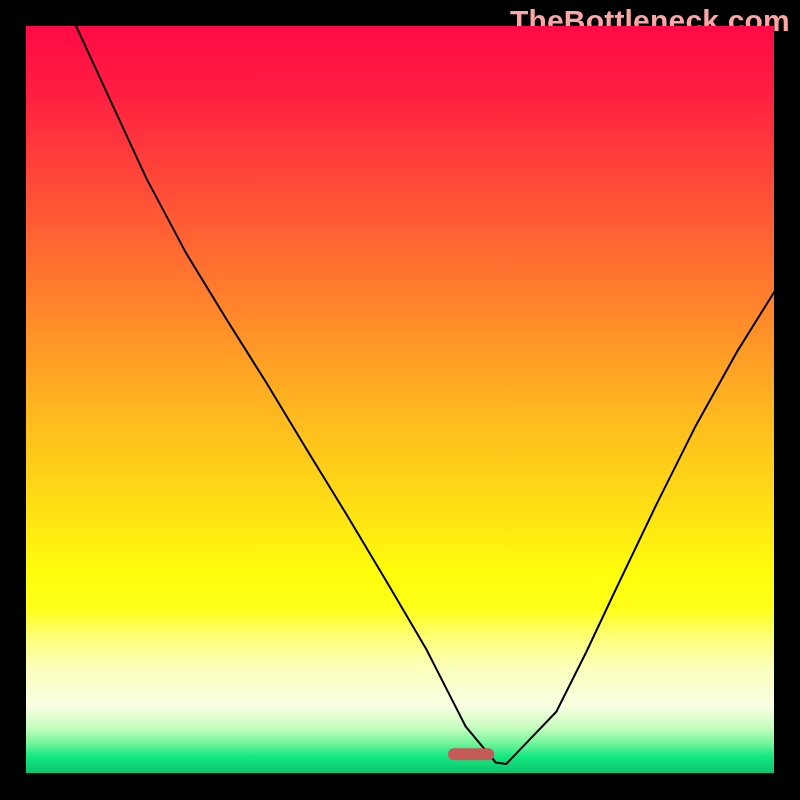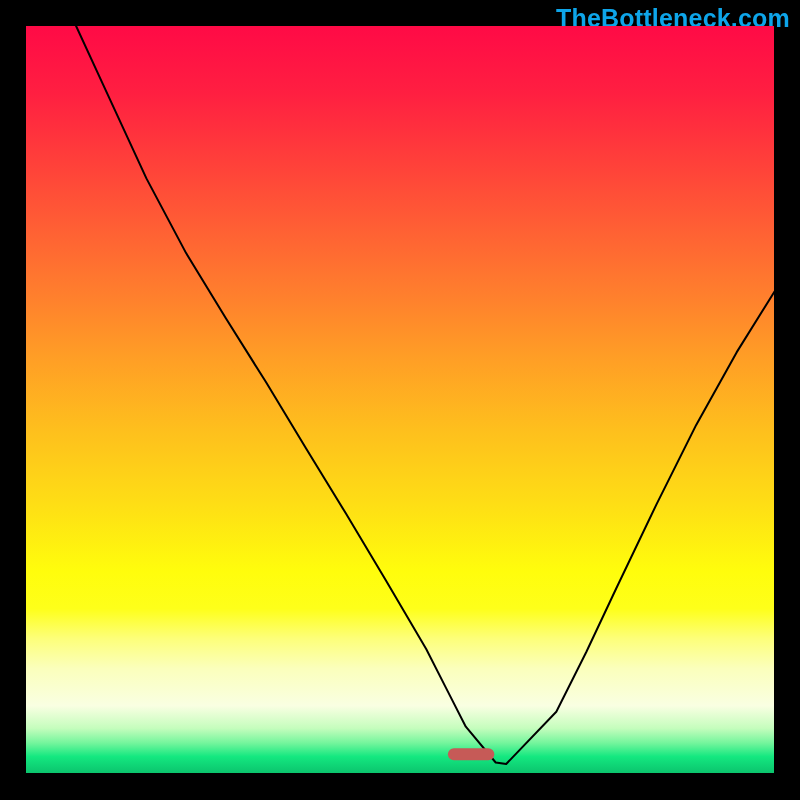--- a/index.html
+++ b/index.html
@@ -22,22 +22,22 @@
     left: 26px;
     top: 26px;
     width: 748px;
     height: 747px;
     overflow: hidden;
   }
   .watermark {
     position: absolute;
     top: 4px;
     right: 10px;
-    color: #0ea5e9;
-    font-size: 25px;
+    color: #fca5a5;
+    font-size: 30px;
     font-weight: 600;
     letter-spacing: 0.2px;
   }
   svg { display: block; }
 </style>
 </head>
 <body>
 
 <div class="outer">
   <div class="watermark">TheBottleneck.com</div>

